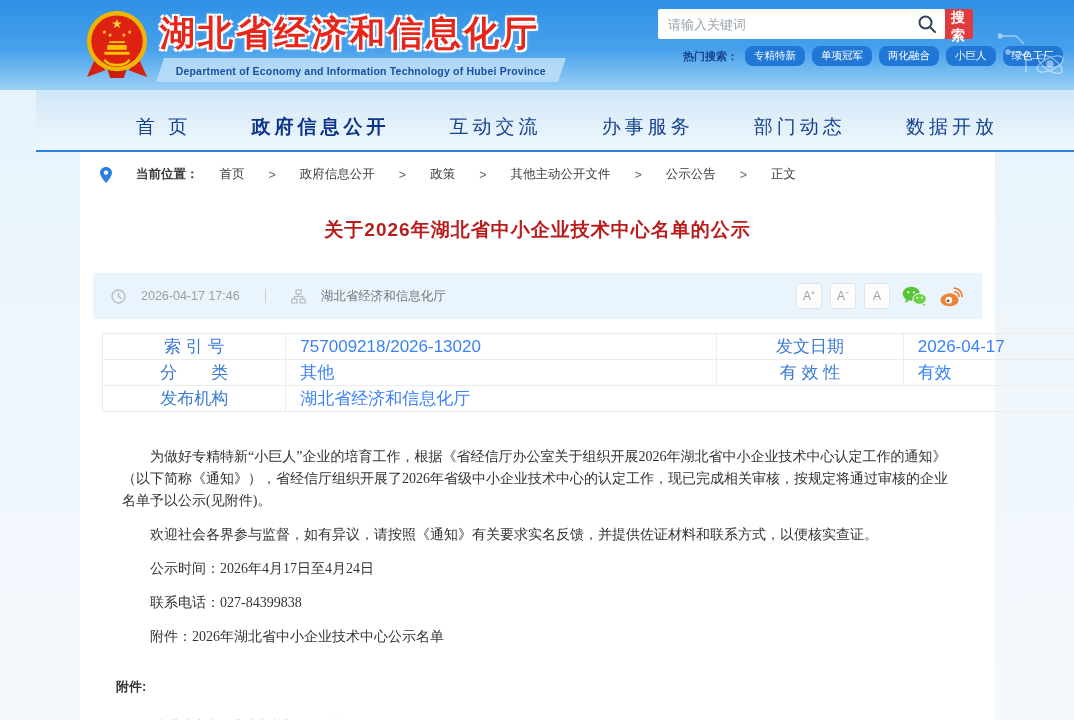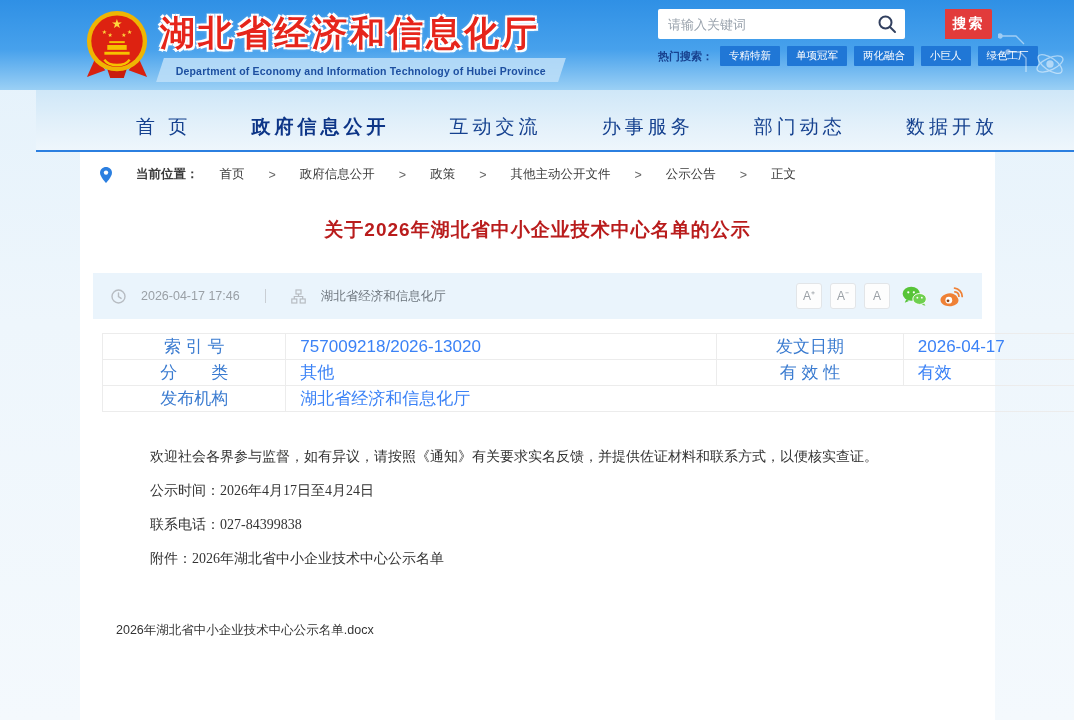--- a/index.html
+++ b/index.html
@@ -17,35 +17,35 @@
     background: linear-gradient(180deg,#2f90e5 0%, #47a1ec 55%, #9bd0f5 100%); }
   .emblem { position:absolute; left:84px; top:8px; width:66px; height:74px; }
   .site-title { position:absolute; left:160px; top:10px; font-size:35px; font-weight:bold;
     letter-spacing:3px; color:#e6251b;
     text-shadow:-2px -2px 0 #fff, 2px -2px 0 #fff, -2px 2px 0 #fff, 2px 2px 0 #fff, 0 0 4px #fff; }
   .site-ribbon { position:absolute; left:160px; top:58px; padding:3px 16px;
     background:rgba(190,223,248,0.85); transform:skewX(-18deg); }
   .site-ribbon span { display:inline-block; transform:skewX(18deg);
     font-size:10.5px; font-weight:bold; color:#1d4fa0; letter-spacing:.2px; }
 
-  .search-box { position:absolute; left:658px; top:9px; width:247px; height:30px;
+  .search-box { position:absolute; left:658px; top:9px; width:287px; height:30px;
     background:#fff; border-radius:2px; display:flex; align-items:center; }
   .search-box input { flex:1; border:none; outline:none; height:28px; padding:0 10px;
     font-size:13px; color:#333; background:transparent;
     font-family:"Liberation Sans",sans-serif; }
   .search-box input::placeholder { color:#9aa3ad; }
   .search-mag { width:20px; height:20px; margin-right:8px; flex:none; }
-  .search-btn { position:absolute; left:945px; top:9px; width:47px; height:30px;
+  .search-btn { position:absolute; left:945px; top:9px; width:28px; height:30px;
     background:#e23b3b; color:#fff; border:none; font-size:14px; font-weight:bold;
     letter-spacing:2px; border-radius:0 2px 2px 0; cursor:pointer;
     font-family:"Liberation Sans",sans-serif; }
   .hot-row { position:absolute; left:658px; top:46px; display:flex; align-items:center; gap:7px; }
-  .hot-label { font-size:11px; color:#17418f; font-weight:bold; }
+  .hot-label { font-size:11px; color:#17418f; font-weight:bold;margin-left:25px; }
   .hot-tag { background:#2077d6; color:#fff; font-size:10.5px; padding:3px 9px;
-    border-radius:1px; cursor:pointer; white-space:nowrap; }
+    border-radius:8px; cursor:pointer; white-space:nowrap; }
   .circuit { position:absolute; right:2px; top:22px; opacity:.5; }
 
   
   .nav { position:absolute; left:0; top:90px; width:1074px; height:62px;
     background: linear-gradient(180deg,#cfe7f8 0%, #e2f0fa 55%, #eef6fc 100%);
     border-bottom:2px solid #2b7fe0;margin-left:36px; }
   .nav-inner { margin:0 112px 0 100px; height:60px; display:flex;
     justify-content:space-between; align-items:center; padding-top:14px; }
   .nav-item { font-size:19px; color:#15418f; letter-spacing:4px; cursor:pointer; }
   .nav-item.active { font-weight:bold; color:#0d3587; }
@@ -244,24 +244,26 @@
         <td class="mvalue">有效</td>
       </tr>
       <tr>
         <td class="mlabel">发布机构</td>
         <td class="mvalue" colspan="3">湖北省经济和信息化厅</td>
       </tr>
     </tbody>
       </table>
 
     <div class="article-body">
+      <p>为做好专精特新“小巨人”企业的培育工作，根据《省经信厅办公室关于组织开展2026年湖北省中小企业技术中心认定工作的通知》（以下简称《通知》），省经信厅组织开展了2026年省级中小企业技术中心的认定工作，现已完成相关审核，按规定将通过审核的企业名单予以公示(见附件)。</p>
       <p>欢迎社会各界参与监督，如有异议，请按照《通知》有关要求实名反馈，并提供佐证材料和联系方式，以便核实查证。</p>
       <p>公示时间：2026年4月17日至4月24日</p>
       <p>联系电话：027-84399838</p>
       <p>附件：2026年湖北省中小企业技术中心公示名单</p>
     </div>
 
     <div class="attach-section">
+      <div class="attach-heading">附件:</div>
       <a class="attach-file">2026年湖北省中小企业技术中心公示名单.docx</a>
     </div>
 
   </div>
 </div>
 
 </body></html>

